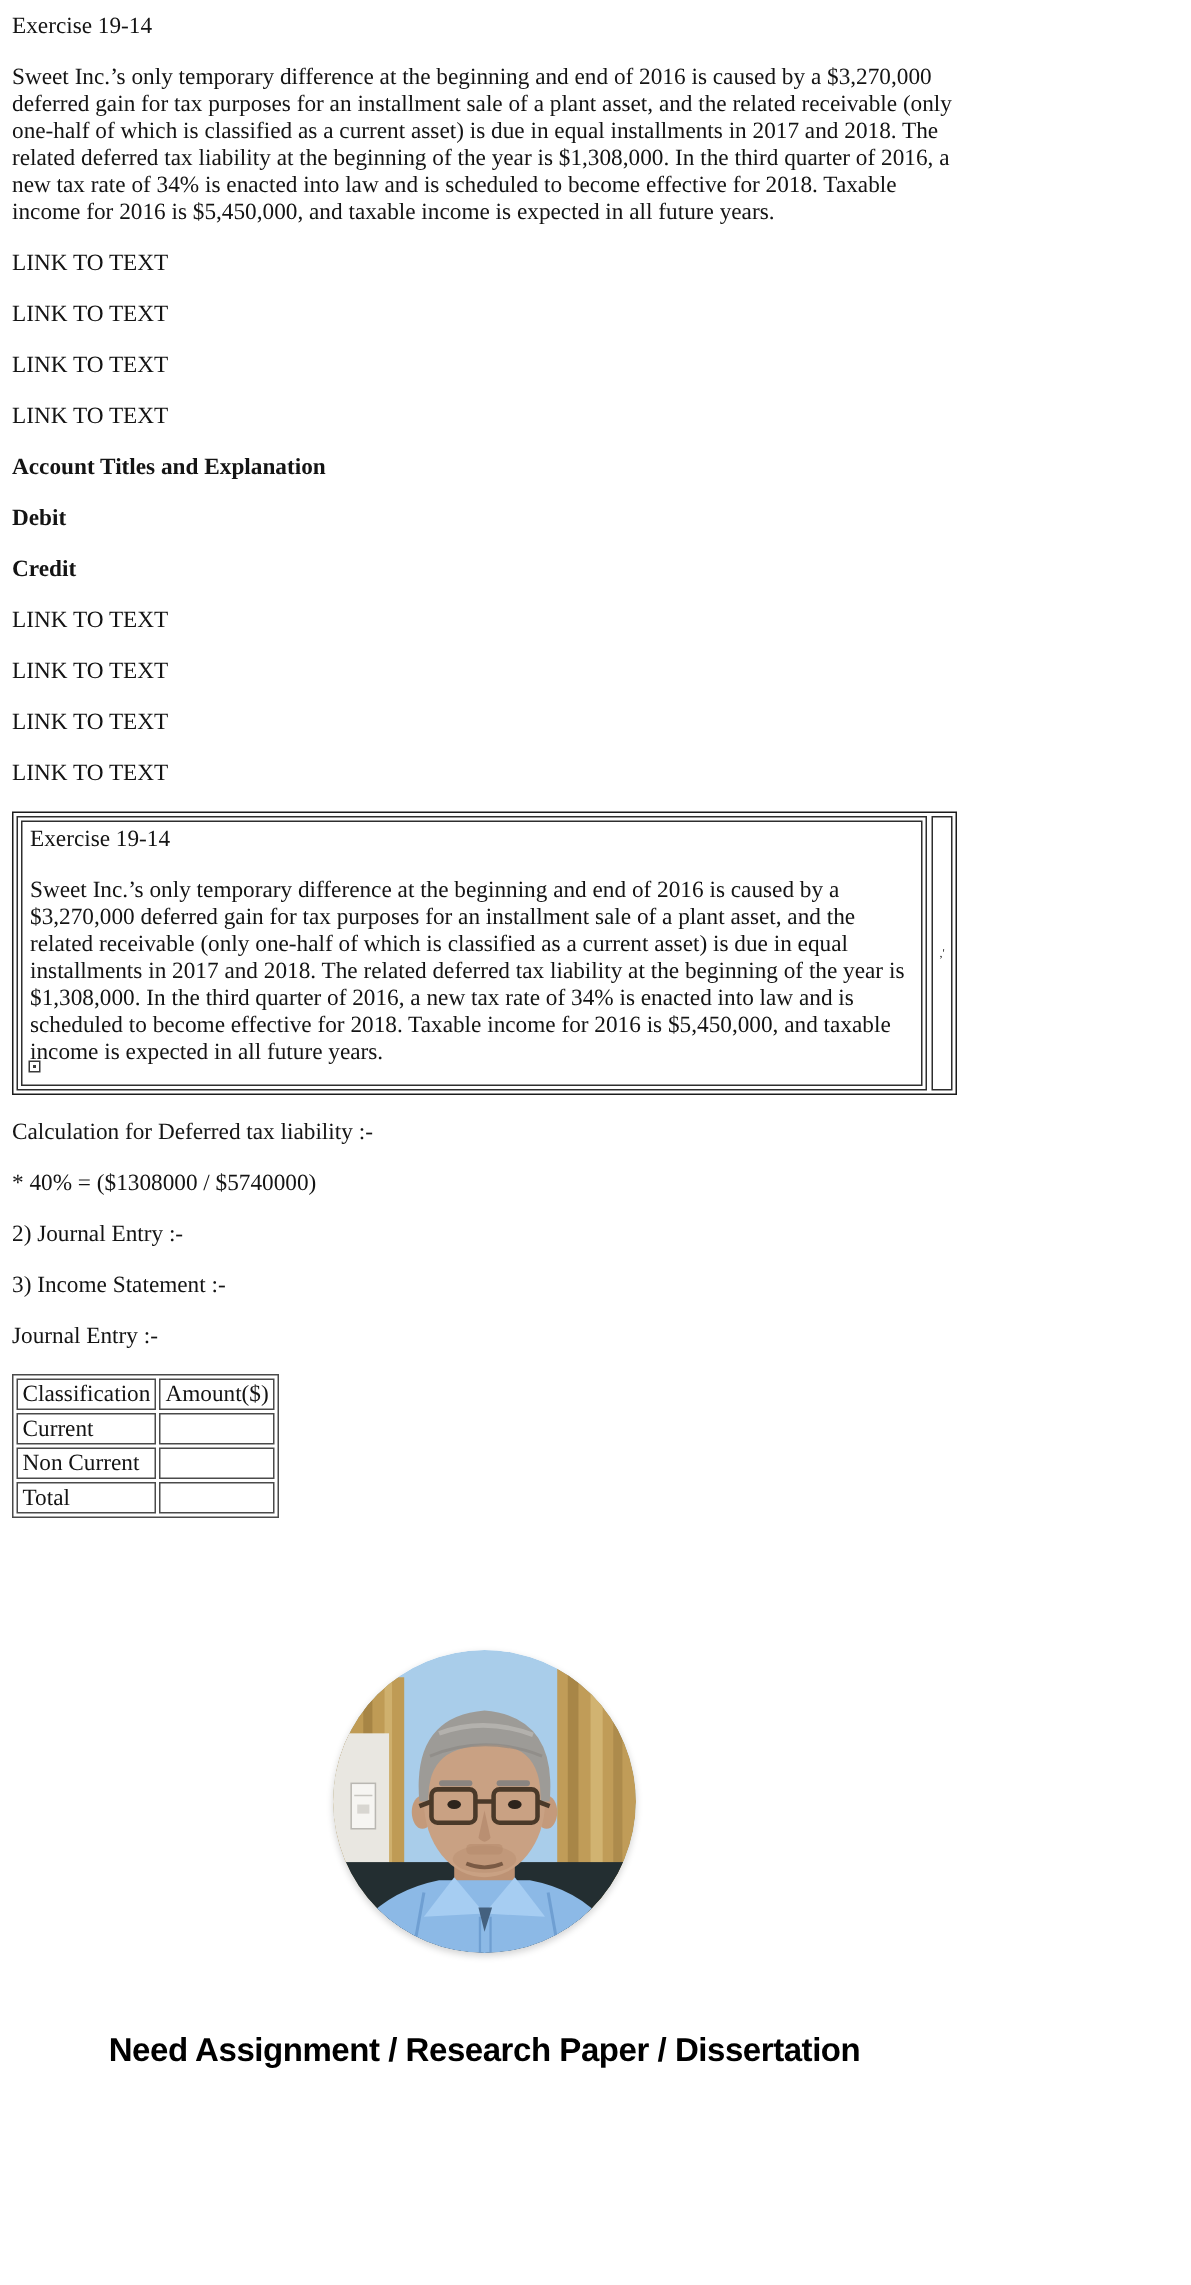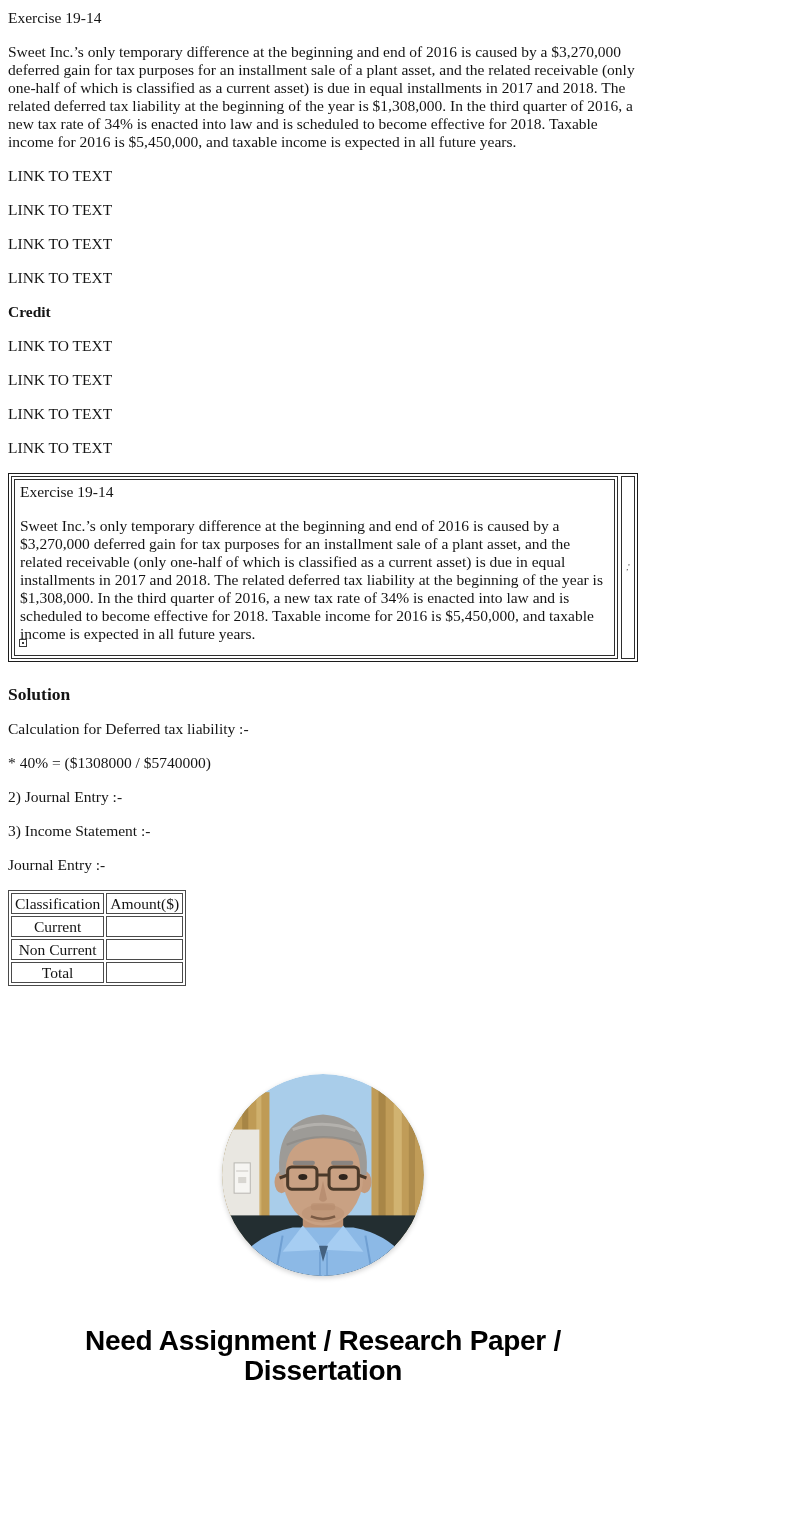--- a/index.html
+++ b/index.html
@@ -36,53 +36,54 @@
     display: flex; align-items: center; justify-content: center;
   }
   .scroll-mark { font-size: 8px; color: #222; line-height: 8px; }
 
   .solution-heading { font-size: 17.5px; line-height: 20px; margin: 22px 0 16px 0; font-weight: bold; }
 
   table.cls {
     border-collapse: separate; border-spacing: 2px;
     border: 1px solid #4a4a4a; margin-top: 16px;
     font-size: 15.5px;
-    text-align: center;
   }
   table.cls td { border: 1px solid #4a4a4a; padding: 0 3px; height: 19px; line-height: 19px; }
   table.cls td.amount { width: 70px; margin-left: 27px; }
   table.cls td.label { min-width: 92px; }
 
   .avatar-wrap {
     width: 202px; height: 202px; margin: 88px auto 0 auto;
     border-radius: 50%; overflow: hidden;
     box-shadow: 0 2px 5px rgba(0,0,0,0.18);
   }
 
   .footer {
     margin-top: 50px; text-align: center;
     font-family: "Liberation Sans", sans-serif;
-    font-weight: bold; font-size: 28px; line-height: 30px;
+    font-weight: bold; font-size: 22px; line-height: 30px;
     color: #000; letter-spacing: -0.3px;
   }
 </style>
 </head>
 <body>
 
 <div class="page">
   <div class="content">
 
     <p class="t first">Exercise 19-14</p>
     <p class="t">Sweet Inc.’s only temporary difference at the beginning and end of 2016 is caused by a $3,270,000 deferred gain for tax purposes for an installment sale of a plant asset, and the related receivable (only one-half of which is classified as a current asset) is due in equal installments in 2017 and 2018. The related deferred tax liability at the beginning of the year is $1,308,000. In the third quarter of 2016, a new tax rate of 34% is enacted into law and is scheduled to become effective for 2018. Taxable income for 2016 is $5,450,000, and taxable income is expected in all future years.</p>
 
     <p class="t">LINK TO TEXT</p>
     <p class="t">LINK TO TEXT</p>
     <p class="t">LINK TO TEXT</p>
     <p class="t">LINK TO TEXT</p>
 
+    <p class="t b">Account Titles and Explanation</p>
+    <p class="t b">Debit</p>
     <p class="t b">Credit</p>
 
     <p class="t">LINK TO TEXT</p>
     <p class="t">LINK TO TEXT</p>
     <p class="t">LINK TO TEXT</p>
     <p class="t">LINK TO TEXT</p>
 
     <div class="embed">
       <div class="embed-main">
         <div class="embed-frame">
@@ -91,21 +92,20 @@
           <div class="glyph-box">
               <span class="glyph-dot"></span>
             </div>
         </div>
       </div>
       <div class="embed-scroll">
         <span class="scroll-mark">,'</span>
       </div>
     </div>
 
-    <div class="solution-heading">Solution</div>
     <p class="t">Calculation for Deferred tax liability :-</p>
     <p class="t">* 40% = ($1308000 / $5740000)</p>
     <p class="t">2) Journal Entry :-</p>
     <p class="t">3) Income Statement :-</p>
     <p class="t">Journal Entry :-</p>
 
     <table class="cls">
       <tbody>
         <tr>
           <td class="label">Classification</td>

